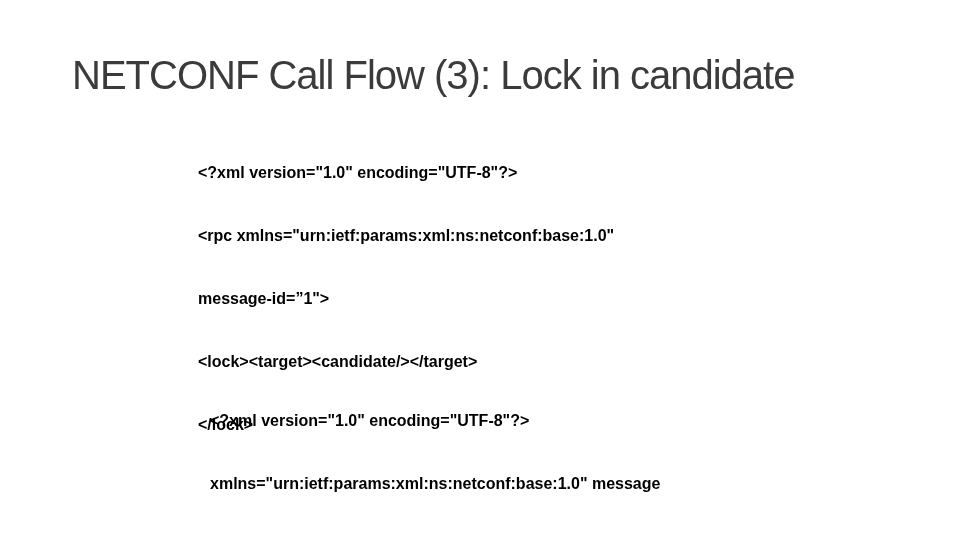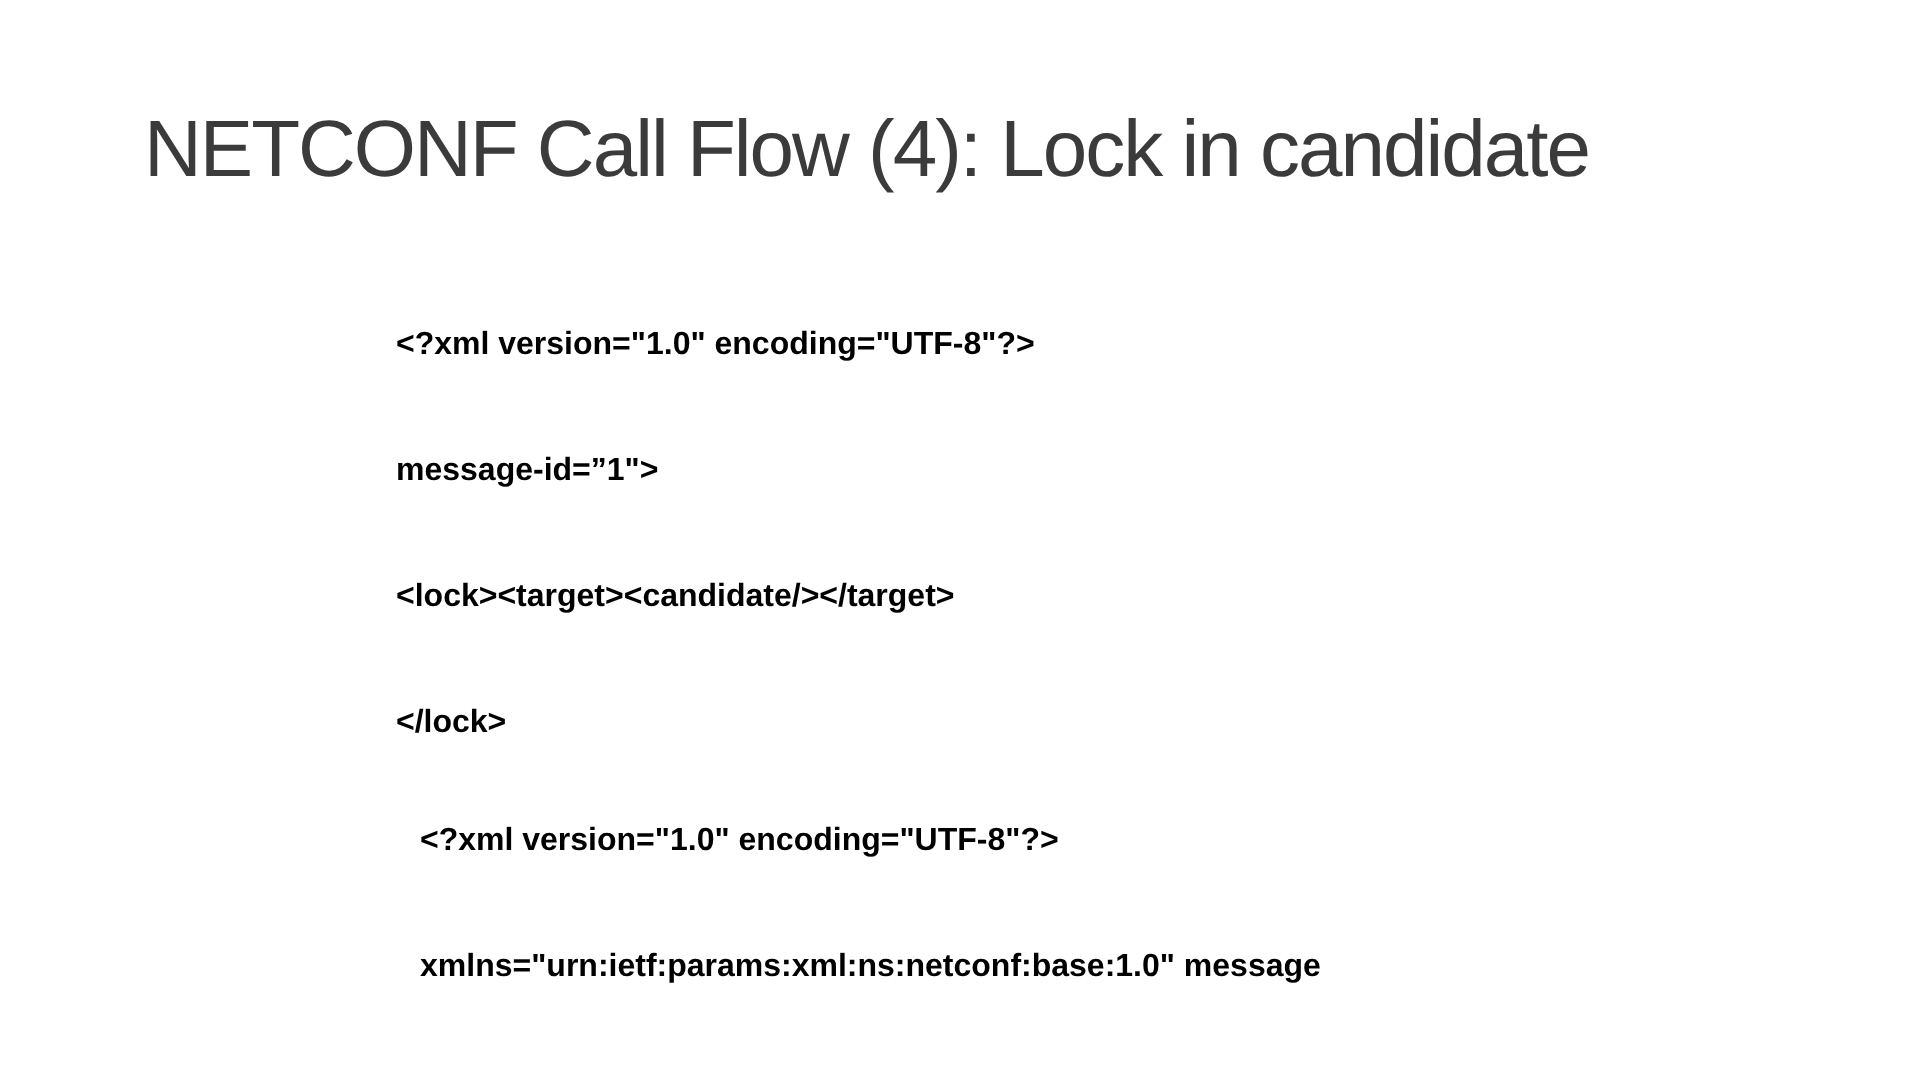--- a/index.html
+++ b/index.html
@@ -47,24 +47,25 @@
   }
   .code-line {
     min-height: 21px;
   }
 </style>
 </head>
 <body>
 
 <div class="slide">
 
-  <h1 class="title">NETCONF Call Flow (4): Lock in candidate</h1>
+  <h1 class="title">NETCONF Call Flow (3): Lock in candidate</h1>
 
   <div class="code code-request">
     <div class="code-line">&lt;?xml version="1.0" encoding="UTF-8"?&gt;</div>
+    <div class="code-line">&lt;rpc xmlns="urn:ietf:params:xml:ns:netconf:base:1.0"</div>
     <div class="code-line">message-id=”1"&gt;</div>
     <div class="code-line">&lt;lock&gt;&lt;target&gt;&lt;candidate/&gt;&lt;/target&gt;</div>
     <div class="code-line">&lt;/lock&gt;</div>
   </div>
 
   <div class="code code-response">
     <div class="code-line">&lt;?xml version="1.0" encoding="UTF-8"?&gt;</div>
     <div class="code-line">xmlns="urn:ietf:params:xml:ns:netconf:base:1.0" message</div>
     
   </div>

